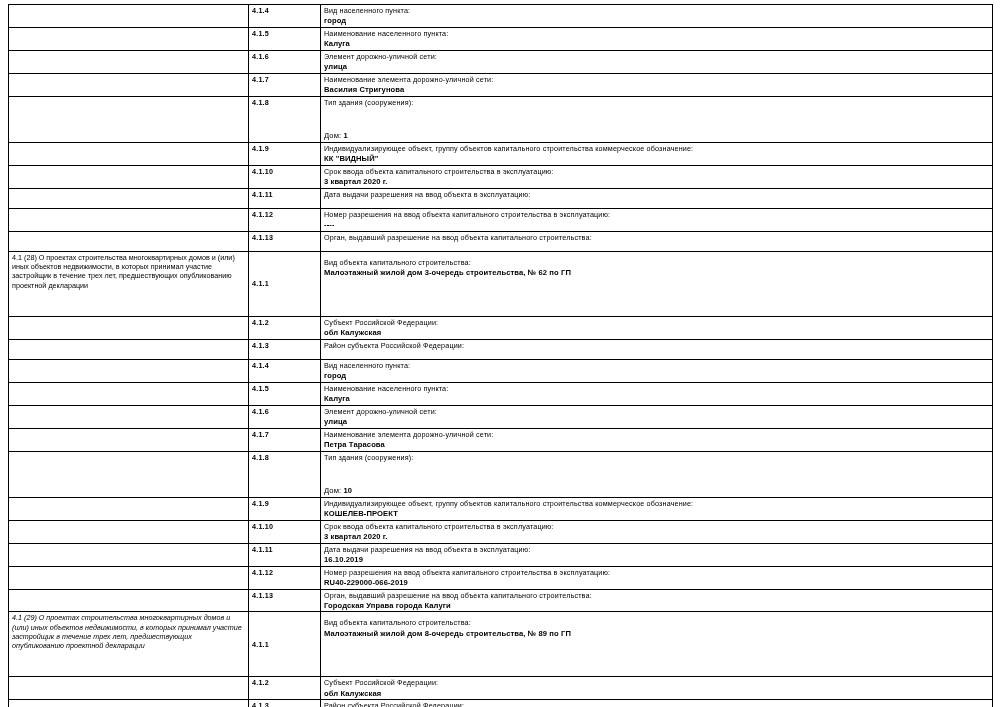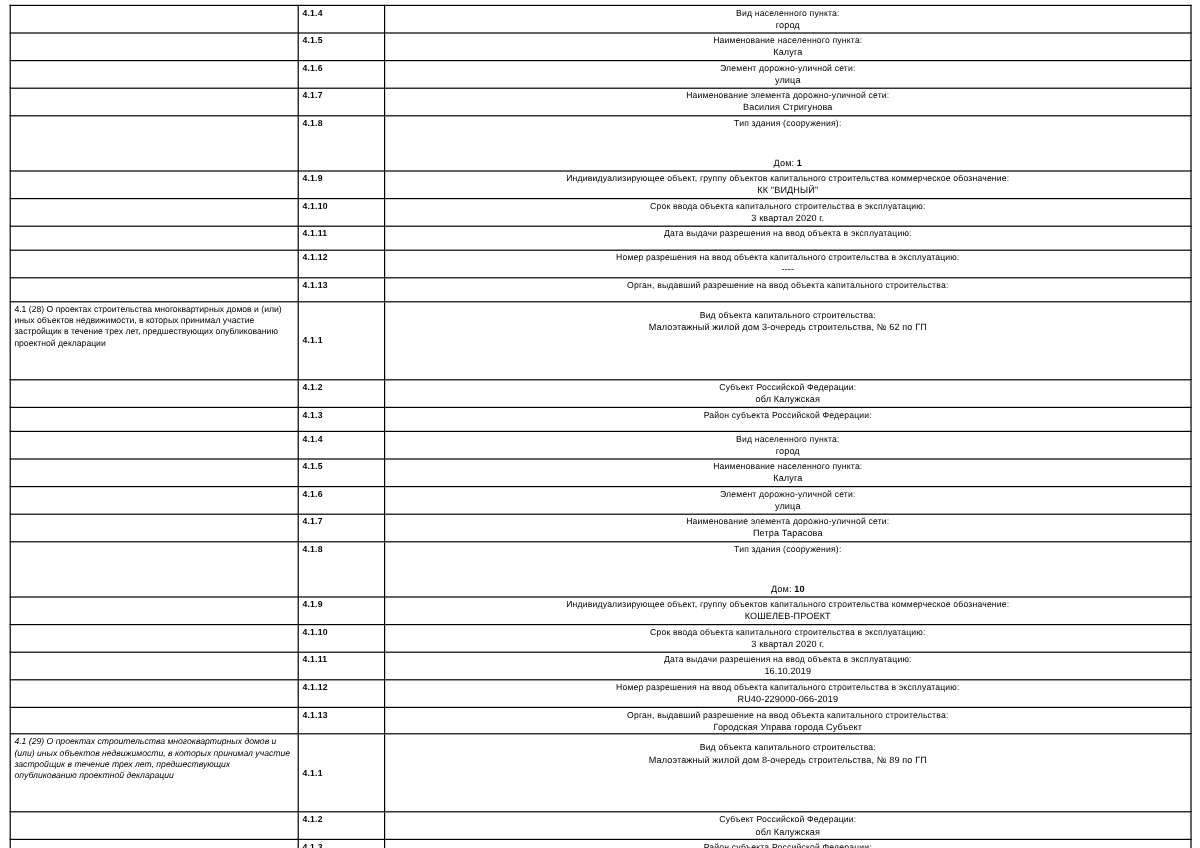--- a/index.html
+++ b/index.html
@@ -46,31 +46,30 @@
   }
   td.num-cell {
     font-size: 7.4px;
     vertical-align: middle;
     padding-left: 5px;
     letter-spacing: .2px;
     font-weight: bold;
   }
   td.val-cell {
     padding: 1px 3px 2px 4px;
-    text-align: center;
   }
   .lbl {
     font-size: 7.2px;
     letter-spacing: .15px;
     white-space: nowrap;
     overflow: hidden;
   }
   .val {
     font-size: 7.6px;
-    font-weight: normal;
+    font-weight: bold;
     letter-spacing: .1px;
     margin-top: 1px;
     white-space: nowrap;
     overflow: hidden;
   }
   .val.inline-label {
     font-weight: normal;
     margin-top: 24px;
   }
   .val.inline-label b { font-weight: bold; }
@@ -262,21 +261,21 @@
           <td class="val-cell">
             <div class="lbl">Номер разрешения на ввод объекта капитального строительства в эксплуатацию:</div>
             <div class="val">RU40-229000-066-2019</div>
           </td>
         </tr>
         <tr>
           <td class="left-cell"></td>
           <td class="num-cell">4.1.13</td>
           <td class="val-cell">
             <div class="lbl">Орган, выдавший разрешение на ввод объекта капитального строительства:</div>
-            <div class="val">Городская Управа города Субъект</div>
+            <div class="val">Городская Управа города Калуги</div>
           </td>
         </tr>
         <tr class="tall">
           <td class="left-cell" rowspan="1" style="white-space: normal; height: 62px; font-style: italic;">4.1 (29) О проектах строительства многоквартирных домов и (или) иных объектов недвижимости, в которых принимал участие застройщик в течение трех лет, предшествующих опубликованию проектной декларации</td>
           <td class="num-cell" style="vertical-align: middle;">4.1.1</td>
           <td class="val-cell" style="padding-top: 6px;">
             <div class="lbl">Вид объекта капитального строительства:</div>
             <div class="val">Малоэтажный жилой дом 8-очередь строительства, № 89 по ГП</div>
           </td>
         </tr>

